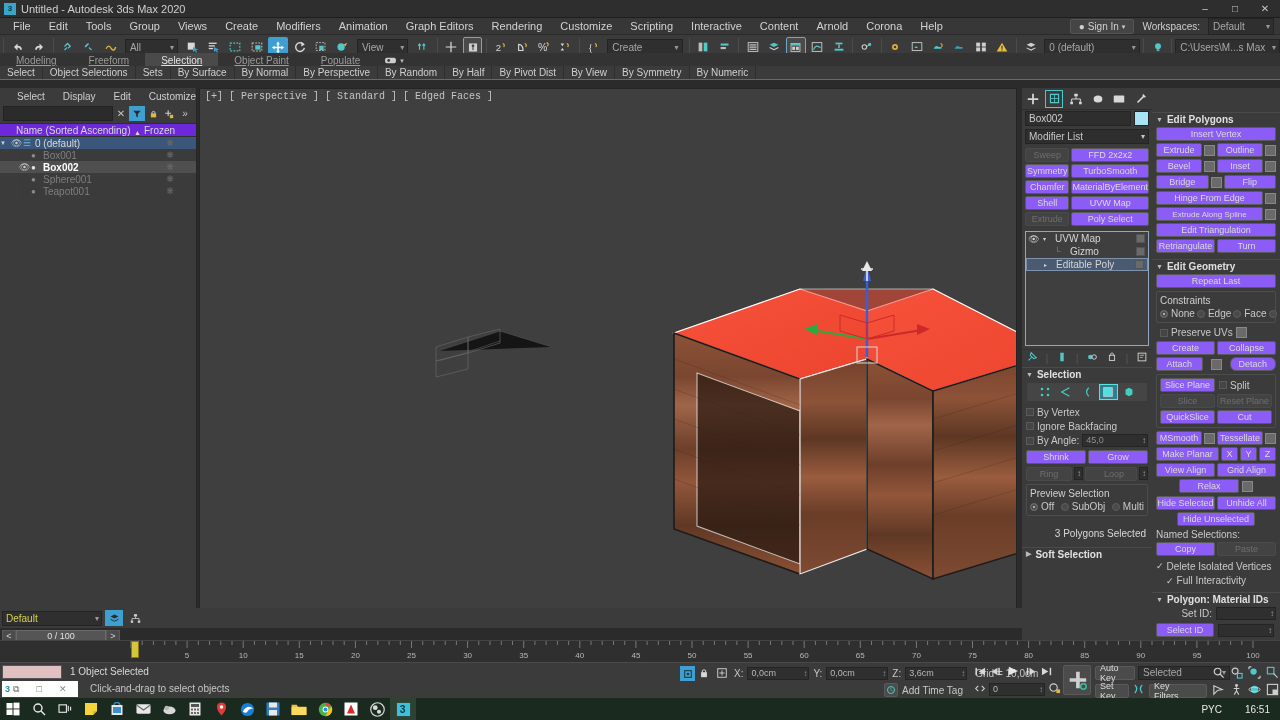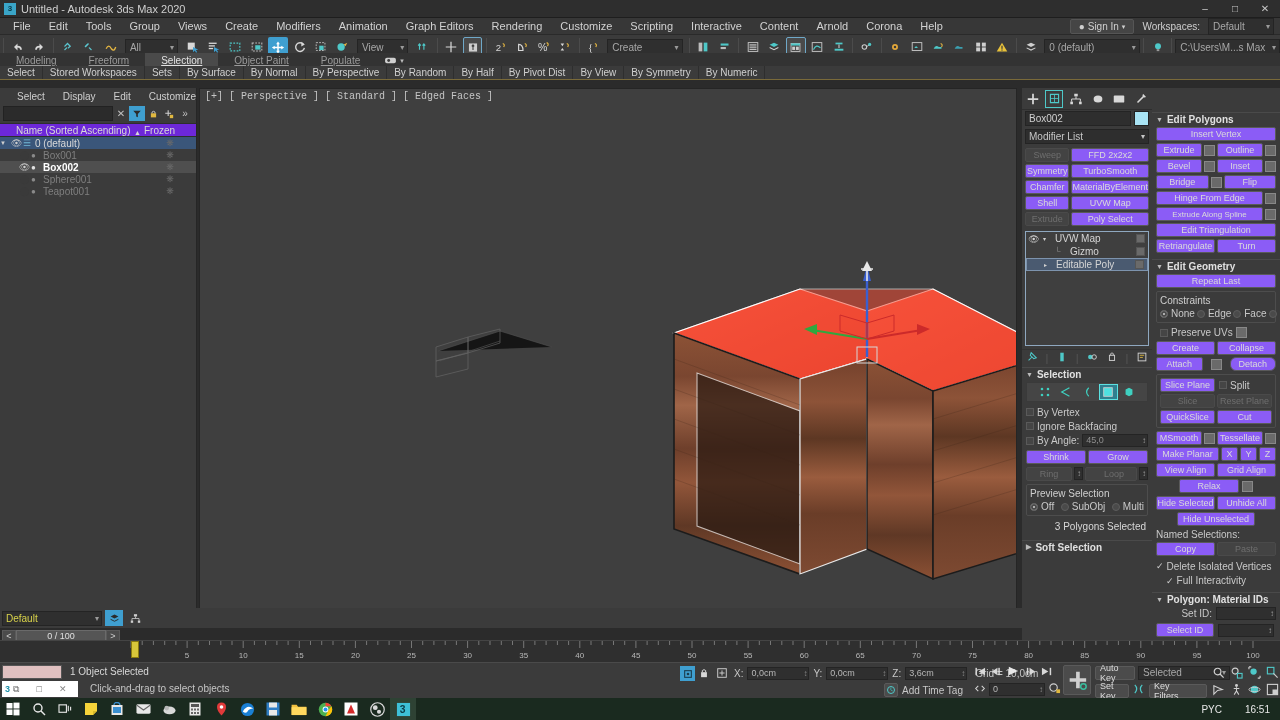--- a/index.html
+++ b/index.html
@@ -427,21 +427,21 @@
       <div style="margin-left: 8px; display: flex; align-items: center; gap: 3px;">
         <svg width="13" height="9" viewBox="0 0 14 10">
           <rect x="1" y="2" width="12" height="6" rx="2" fill="#cfcfcf"></rect>
           <circle cx="5" cy="5" r="1.6" fill="#3b3b3b"></circle>
         </svg>
         <span style="font-size:7px;color:#bbb;">▾</span>
       </div>
     </div>
   <div class="ribrow" id="ribrow">
       <div class="rbtn">Select</div>
-      <div class="rbtn">Stored Workspaces</div>
+      <div class="rbtn">Object Selections</div>
       <div class="rbtn">Sets</div>
       <div class="rbtn">By Surface</div>
       <div class="rbtn">By Normal</div>
       <div class="rbtn">By Perspective</div>
       <div class="rbtn">By Random</div>
       <div class="rbtn">By Half</div>
       <div class="rbtn">By Pivot Dist</div>
       <div class="rbtn">By View</div>
       <div class="rbtn">By Symmetry</div>
       <div class="rbtn">By Numeric</div>
@@ -878,21 +878,21 @@
                 <label class="chk">
                   <span class="radio"></span>
                   <span>SubObj</span>
                 </label>
                 <label class="chk">
                   <span class="radio"></span>
                   <span>Multi</span>
                 </label>
               </div>
           </div>
-          <div style="text-align:right;font-size:10px;color:#d8d8d8;margin-top:5px;padding-right:2px;">3 Polygons Selected</div>
+          <div style="text-align:right;font-size:10px;color:#d8d8d8;margin-top:12px;padding-right:2px;">3 Polygons Selected</div>
         </div>
       </div>
 
       <div class="roll" style="margin-top:6px;">
         <div class="rollhdr">
           <span class="tri">▶</span>
           <span>Soft Selection</span>
         </div>
       </div>
     </div>

